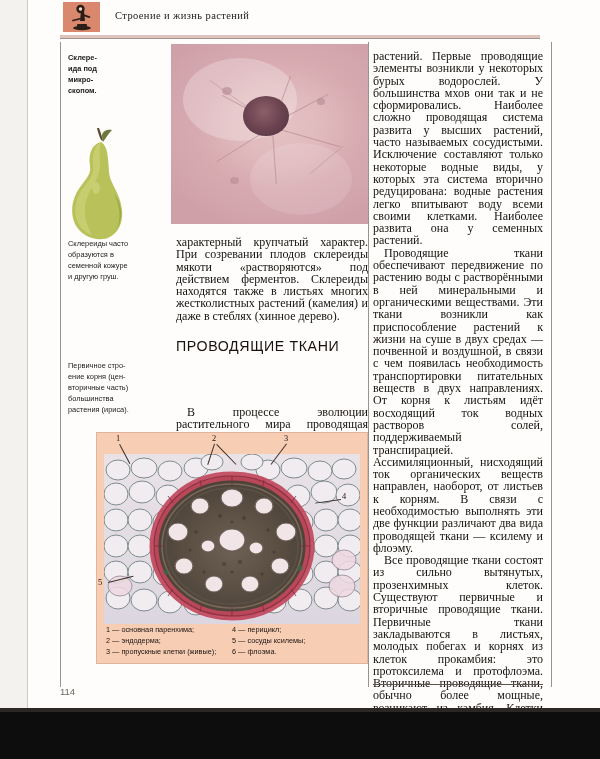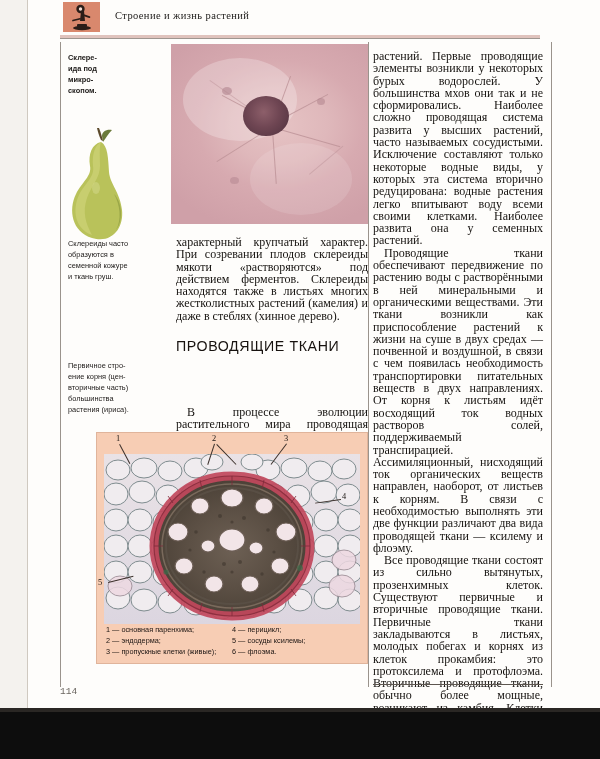--- a/index.html
+++ b/index.html
@@ -66,21 +66,21 @@
   .fignum{position:absolute;font-family:"Liberation Serif",serif;font-size:8.4px;color:#1a1512;}
   .leader{position:absolute;background:#3a2f2a;height:1px;transform-origin:0 0;}
   .legend{position:absolute;left:10px;top:192px;width:252px;font-family:"Liberation Sans",sans-serif;
           font-size:7.3px;line-height:11px;color:#1c1512;}
   .legend .col{float:left;width:50%;}
 
   
   .rightcol{position:absolute;left:373px;top:50px;width:170px;}
   .right-rule{position:absolute;left:373px;top:684px;width:170px;height:1px;background:#5d564f;}
 
-  .pagenum{position:absolute;left:60px;top:686px;font-family:Liberation Mono, monospace;
+  .pagenum{position:absolute;left:60px;top:686px;font-family:Liberation Sans, sans-serif;
            font-size:9.5px;color:#6b6660;}
 
   .indent{text-indent:11px;}
   p{margin:0;}
 </style>
 </head>
 <body>
 
 <div id="page">
 
@@ -147,21 +147,21 @@
     <div>Склере-</div>
     <div>ида под</div>
     <div>микро-</div>
     <div>скопом.</div>
   </div>
 
   <div class="capcol cap2">
     <div>Склереиды часто</div>
     <div>образуются в</div>
     <div>семенной кожуре</div>
-    <div>и ткань груш.</div>
+    <div>и другую груш.</div>
   </div>
 
   <div class="capcol cap3">
     <div>Первичное стро-</div>
     <div>ение корня (цен-</div>
     <div>вторичные часть)</div>
     <div>большинства</div>
     <div>растения (ириса).</div>
   </div>
 

